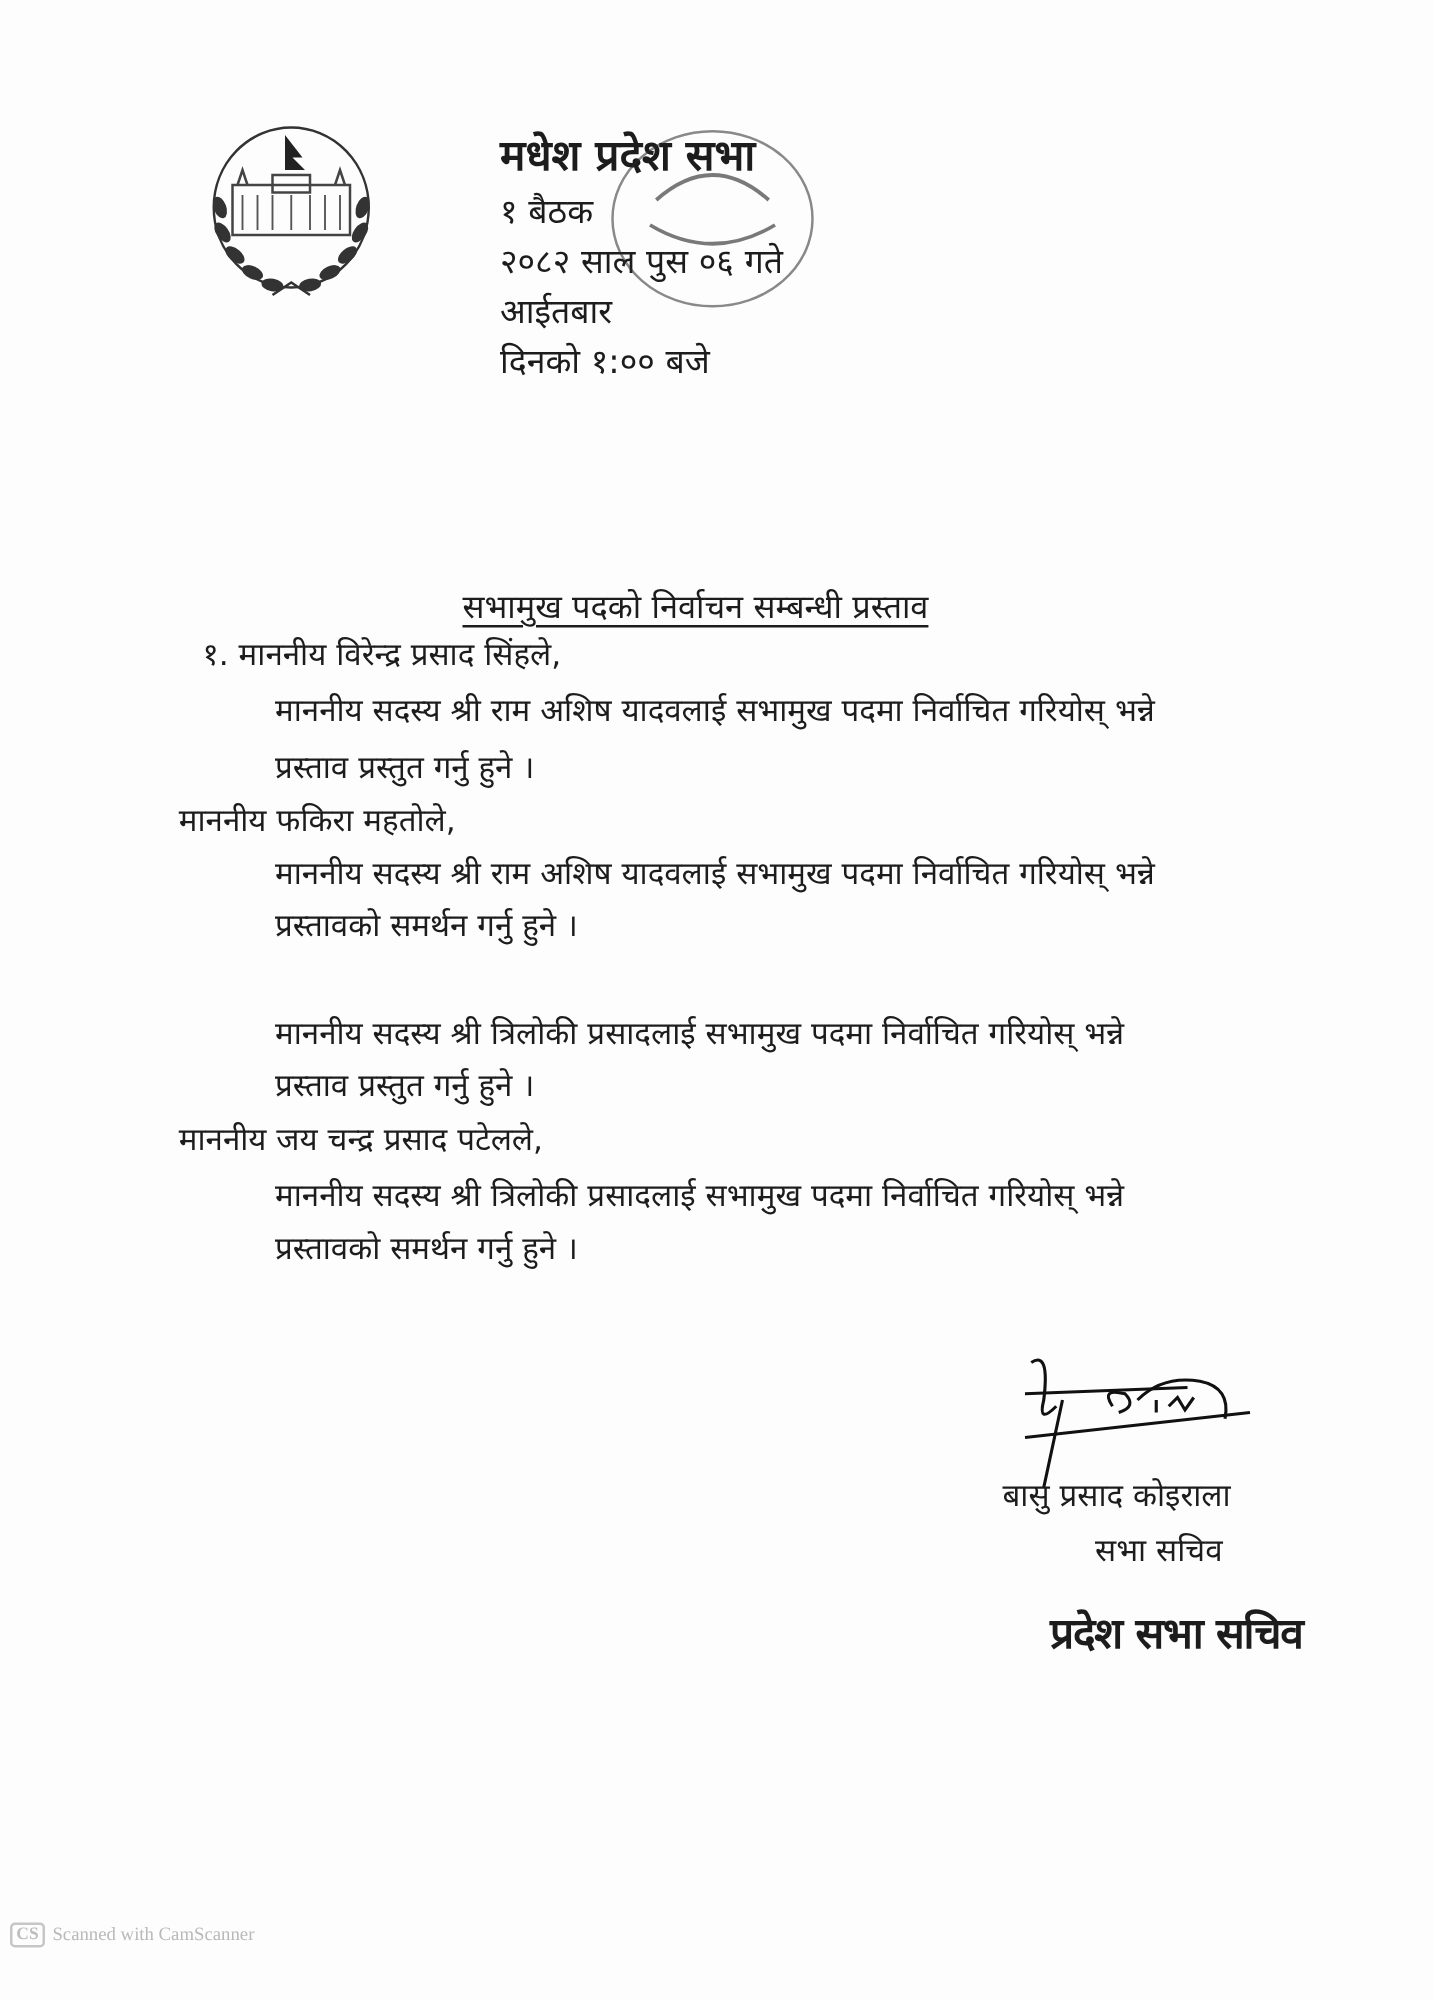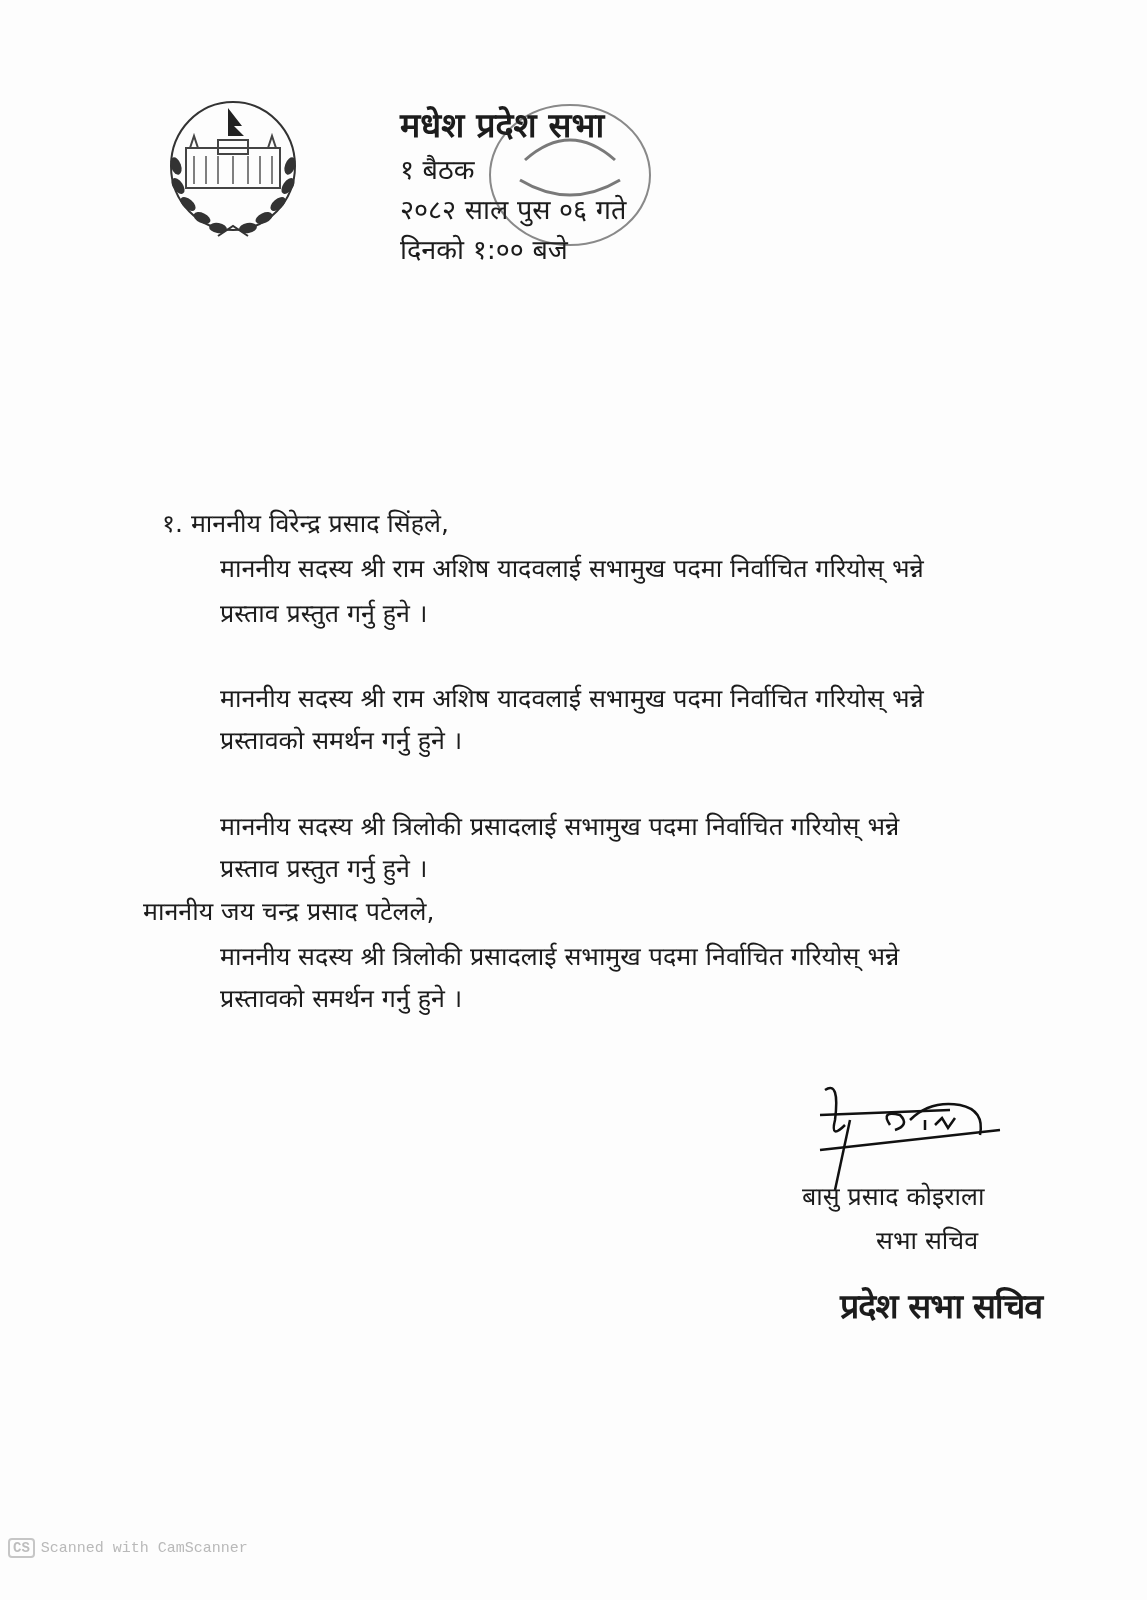--- a/index.html
+++ b/index.html
@@ -14,21 +14,21 @@
     .h-title { font-size: 34px; font-weight: bold; line-height: 50px; }
     .stamp { position: absolute; left: 480px; top: 100px; width: 190px; height: 150px; pointer-events: none; }
     .section-title { position: absolute; left: 370px; top: 466px; font-size: 26px; text-decoration: underline; text-underline-offset: 6px; white-space: nowrap; }
     .line { position: absolute; font-size: 25px; white-space: nowrap; }
     .l0 { left: 162px; }
     .l1 { left: 220px; }
     .sig { position: absolute; left: 800px; top: 1080px; width: 220px; height: 110px; }
     .sig-name { position: absolute; left: 802px; top: 1178px; font-size: 25px; white-space: nowrap; }
     .sig-title { position: absolute; left: 876px; top: 1222px; font-size: 25px; white-space: nowrap; }
     .sig-stamp { position: absolute; left: 840px; top: 1282px; font-size: 34px; font-weight: bold; white-space: nowrap; letter-spacing: -1px; }
-    .watermark { position: absolute; left: 8px; top: 1538px; display: flex; align-items: center; gap: 6px; color: #b9b9b9; font-family: Liberation Mono, monospace; font-size: 15px; }
+    .watermark { position: absolute; left: 8px; top: 1538px; display: flex; align-items: center; gap: 6px; color: #b9b9b9; font-family: Liberation Serif, serif; font-size: 15px; }
     .cs-badge { border: 2px solid #c6c6c6; border-radius: 4px; padding: 0 3px; font-weight: bold; font-size: 14px; color: #bdbdbd; }
   </style>
 </head>
 <body>
 
 <div class="page">
 
   <svg class="emblem" viewBox="0 0 150 150">
     <ellipse cx="75" cy="70" rx="62" ry="64" fill="none" stroke="#333" stroke-width="2"></ellipse>
     <path d="M70 12 L70 40 L86 40 L76 30 L84 30 Z" fill="#222"></path>
@@ -56,33 +56,36 @@
       <ellipse cx="106" cy="122" rx="5" ry="9" transform="rotate(65 106 122)"></ellipse>
       <ellipse cx="90" cy="132" rx="5" ry="9" transform="rotate(80 90 132)"></ellipse>
     </g>
     <path d="M60 140 L75 130 L90 140" stroke="#333" stroke-width="2" fill="none"></path>
   </svg>
 
   <div class="header">
     <div class="h-title">मधेश प्रदेश सभा</div>
     <div class="h-line">१ बैठक</div>
     <div class="h-line">२०८२ साल पुस ०६ गते</div>
+    <div class="h-line">आईतबार</div>
     <div class="h-line">दिनको १:०० बजे</div>
   </div>
 
   <svg class="stamp" viewBox="0 0 190 150">
     <ellipse cx="90" cy="75" rx="80" ry="70" fill="none" stroke="#2a2a2a" stroke-width="2" opacity="0.55"></ellipse>
     <path d="M45 60 Q90 20 135 60" stroke="#222" stroke-width="3" fill="none" opacity="0.6"></path>
     <path d="M40 80 Q90 110 140 80" stroke="#222" stroke-width="3" fill="none" opacity="0.6"></path>
   </svg>
 
+  <div class="section-title">सभामुख पदको निर्वाचन सम्बन्धी प्रस्ताव</div>
 
   <div class="line l0" style="top:505px">१. माननीय विरेन्द्र प्रसाद सिंहले,</div>
   <div class="line l1" style="top:550px">माननीय सदस्य श्री राम अशिष यादवलाई सभामुख पदमा निर्वाचित गरियोस् भन्ने</div>
   <div class="line l1" style="top:595px">प्रस्ताव प्रस्तुत गर्नु हुने ।</div>
+  <div class="line" style="left:143px;top:638px">माननीय फकिरा महतोले,</div>
   <div class="line l1" style="top:680px">माननीय सदस्य श्री राम अशिष यादवलाई सभामुख पदमा निर्वाचित गरियोस् भन्ने</div>
   <div class="line l1" style="top:722px">प्रस्तावको समर्थन गर्नु हुने ।</div>
 
   <div class="line l1" style="top:808px">माननीय सदस्य श्री त्रिलोकी प्रसादलाई सभामुख पदमा निर्वाचित गरियोस् भन्ने</div>
   <div class="line l1" style="top:850px">प्रस्ताव प्रस्तुत गर्नु हुने ।</div>
   <div class="line" style="left:143px;top:893px">माननीय जय चन्द्र प्रसाद पटेलले,</div>
   <div class="line l1" style="top:938px">माननीय सदस्य श्री त्रिलोकी प्रसादलाई सभामुख पदमा निर्वाचित गरियोस् भन्ने</div>
   <div class="line l1" style="top:980px">प्रस्तावको समर्थन गर्नु हुने ।</div>
 
 

